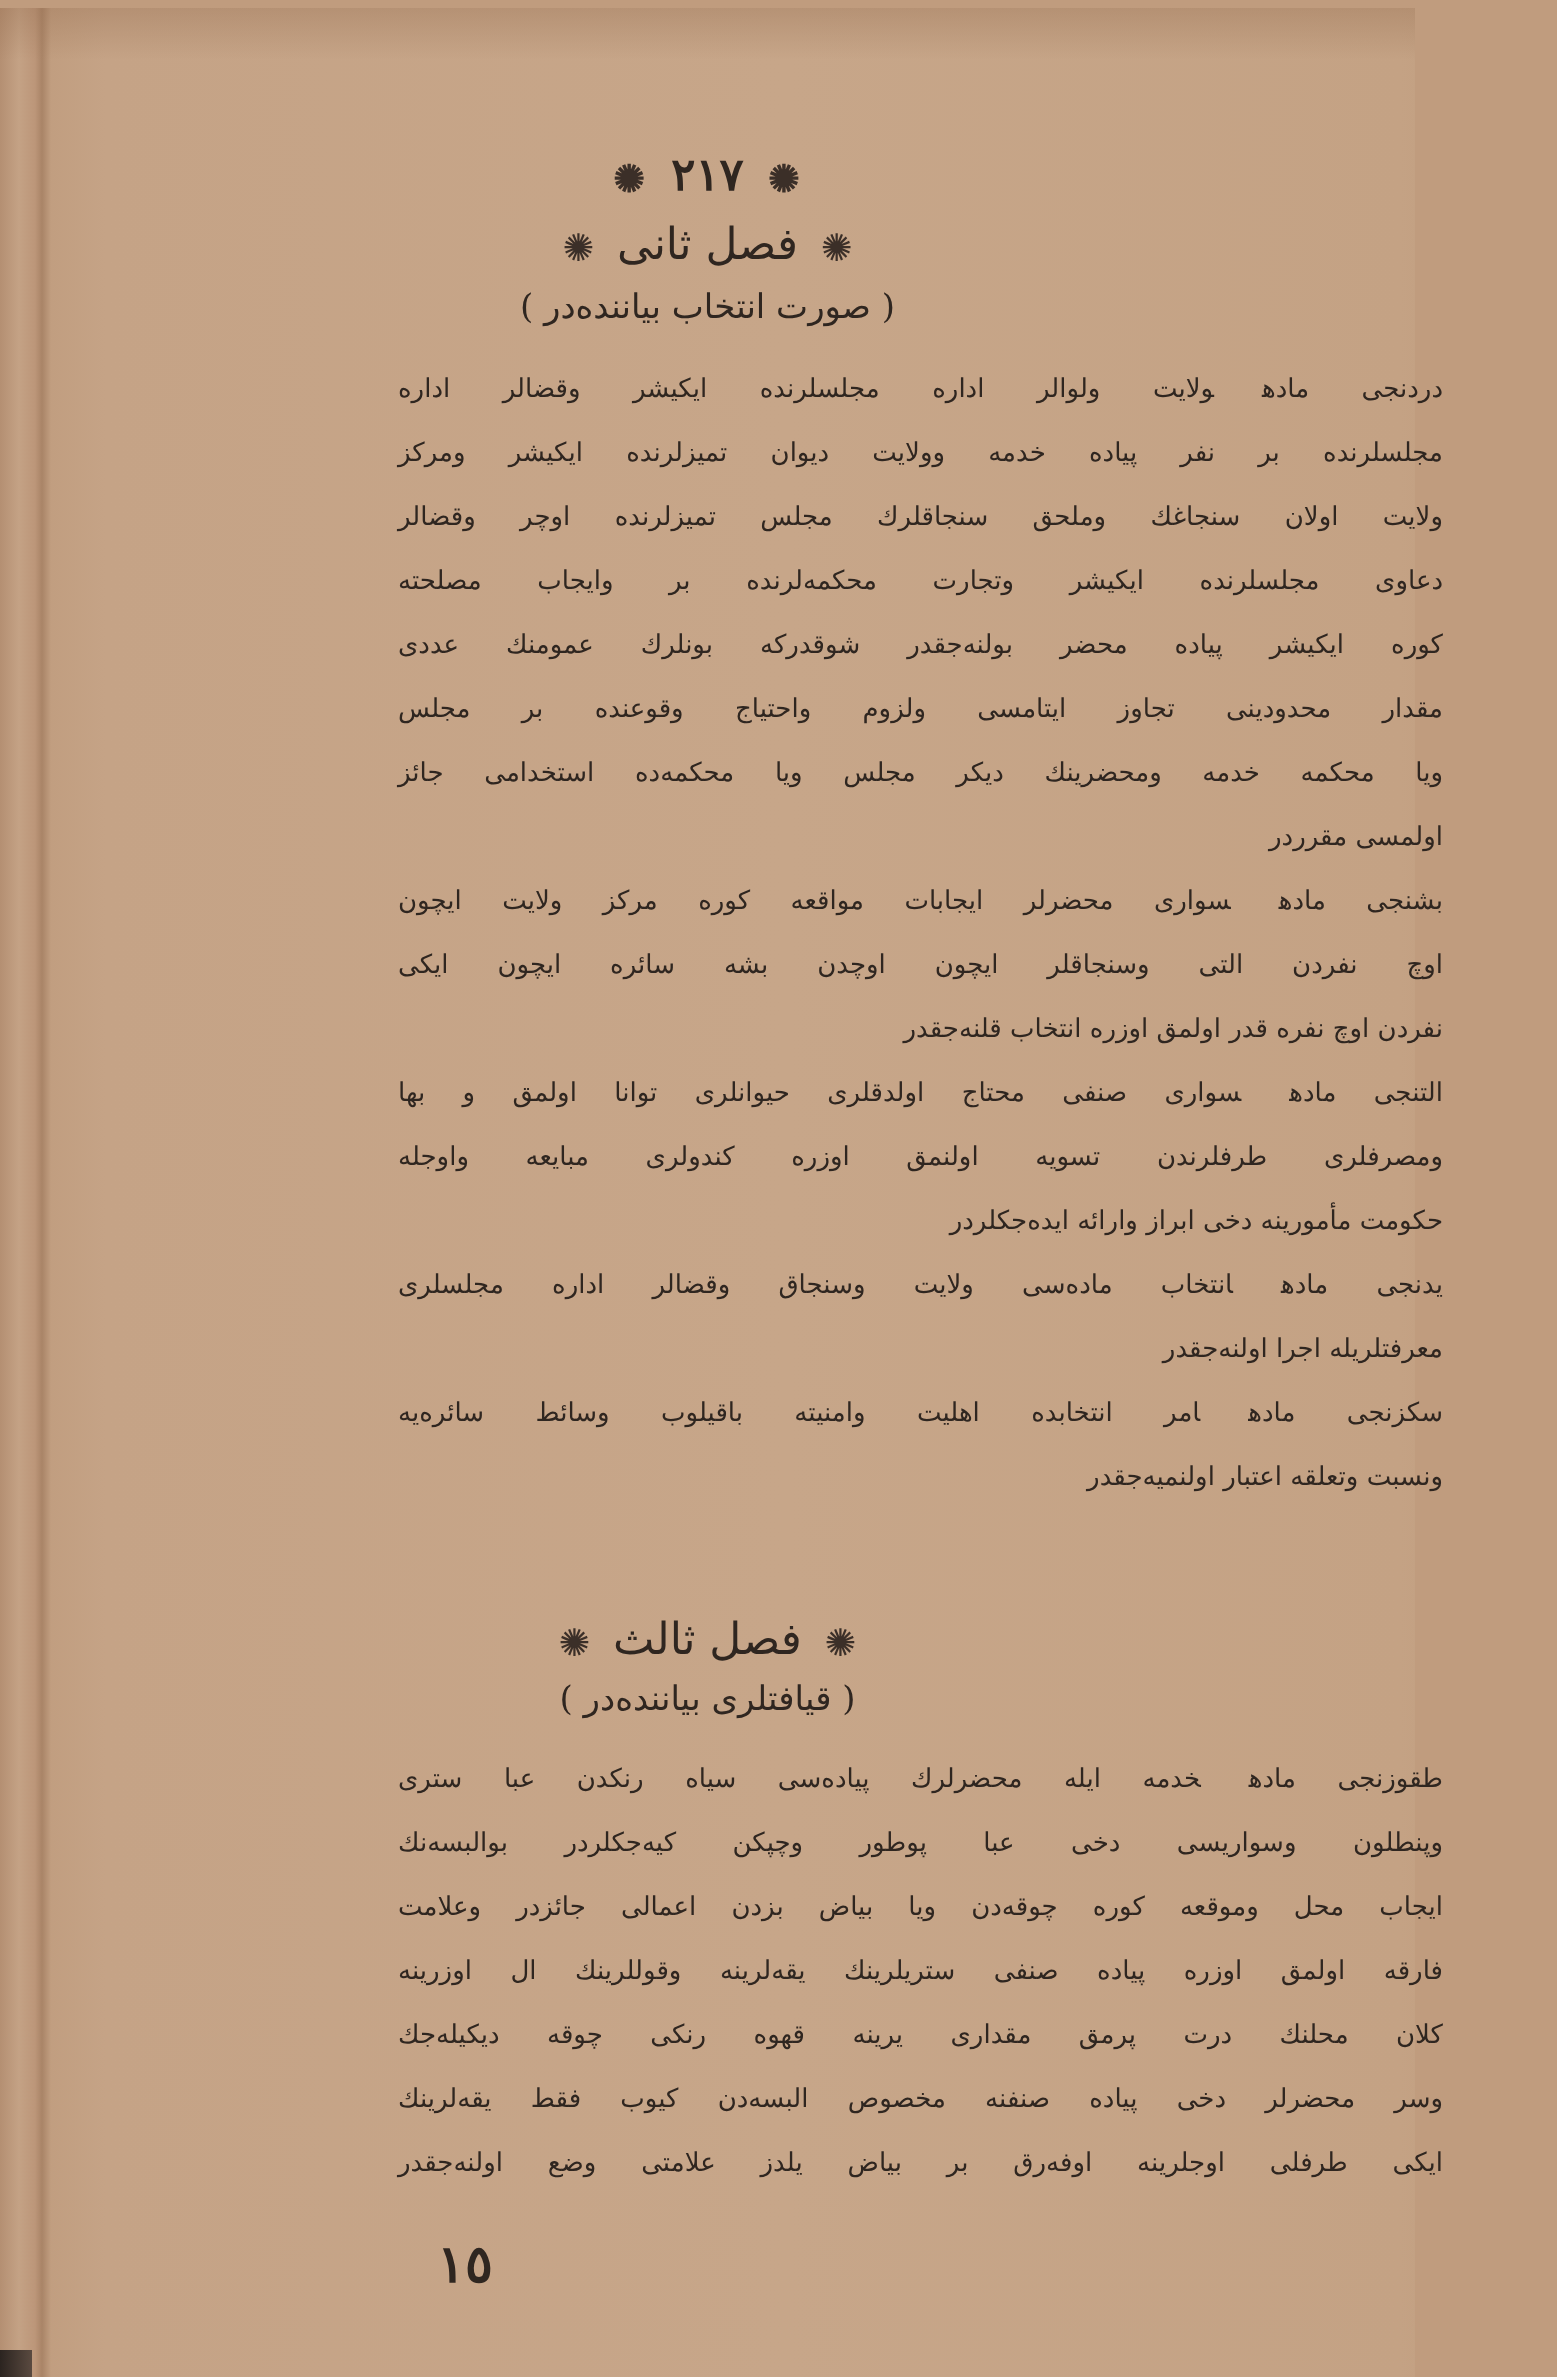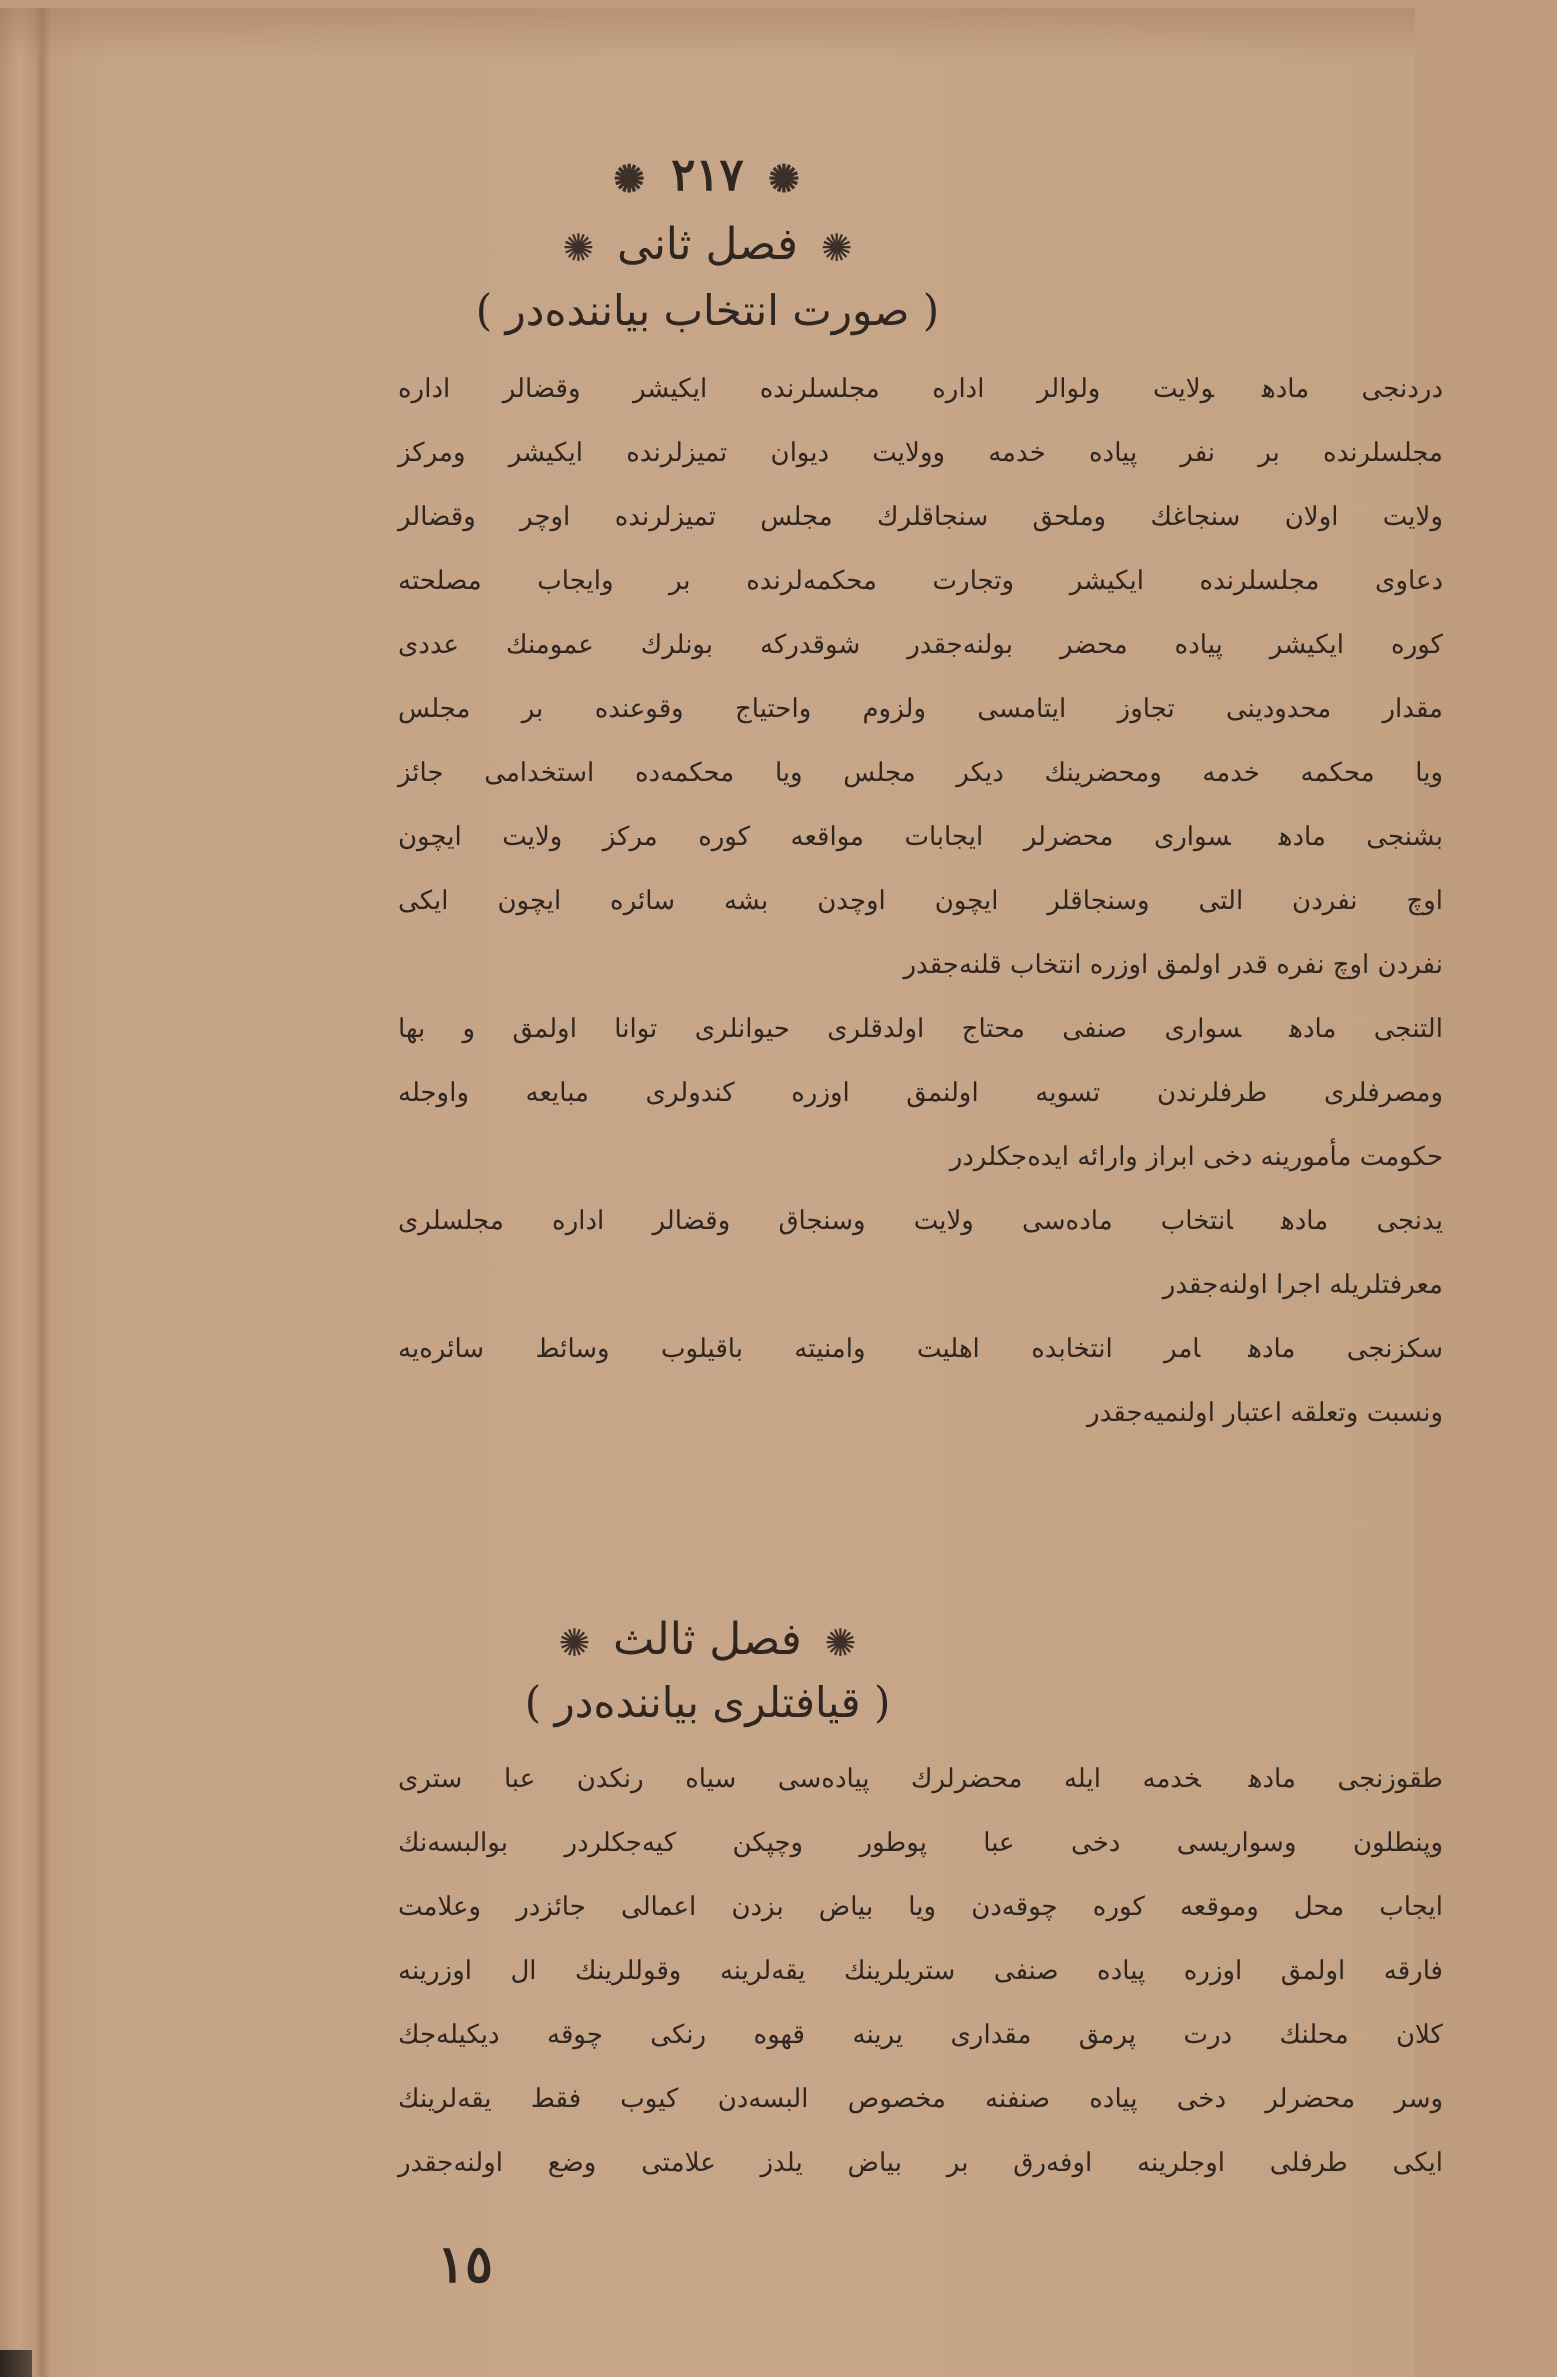--- a/index.html
+++ b/index.html
@@ -44,21 +44,21 @@
     .page-number {
       top: 140px;
       font-size: 45px;
       font-weight: bold;
       letter-spacing: 1.7px;
     }
     .chapter-title {
       font-size: 44px;
     }
     .chapter-sub {
-      font-size: 42px;
+      font-size: 34px;
     }
     .ornament {
       display: inline-block;
       color: #3b2f28;
       font-size: 38px;
       vertical-align: middle;
       margin: 0 8.7px;
     }
     .body-text {
       position: absolute;
@@ -112,20 +112,21 @@
   <div class="body-text" style="top:348px;">
 
     <div>
       <span class="line"><span class="article-label">دردنجى ماده</span><span>ولايت ولوالر اداره مجلسلرنده ايكيشر وقضالر اداره</span></span>
       <span class="line">مجلسلرنده بر نفر پياده خدمه وولايت ديوان تميزلرنده ايكيشر ومركز</span>
       <span class="line">ولايت اولان سنجاغك وملحق سنجاقلرك مجلس تميزلرنده اوچر وقضالر</span>
       <span class="line">دعاوى مجلسلرنده ايكيشر وتجارت محكمه‌لرنده بر وايجاب مصلحته</span>
       <span class="line">كوره ايكيشر پياده محضر بولنه‌جقدر شوقدركه بونلرك عمومنك عددى</span>
       <span class="line">مقدار محدودينى تجاوز ايتامسى ولزوم واحتياج وقوعنده بر مجلس</span>
       <span class="line">ويا محكمه خدمه ومحضرينك ديكر مجلس ويا محكمه‌ده استخدامى جائز</span>
+      <span class="line last">اولمسى مقرردر</span>
     </div>
 
     <div>
       <span class="line"><span class="article-label">بشنجى ماده</span><span>سوارى محضرلر ايجابات مواقعه كوره مركز ولايت ايچون</span></span>
       <span class="line">اوچ نفردن التى وسنجاقلر ايچون اوچدن بشه سائره ايچون ايكى</span>
       <span class="line last">نفردن اوچ نفره قدر اولمق اوزره انتخاب قلنه‌جقدر</span>
     </div>
 
     <div>
       <span class="line"><span class="article-label">التنجى ماده</span><span>سوارى صنفى محتاج اولدقلرى حيوانلرى توانا اولمق و بها</span></span>

